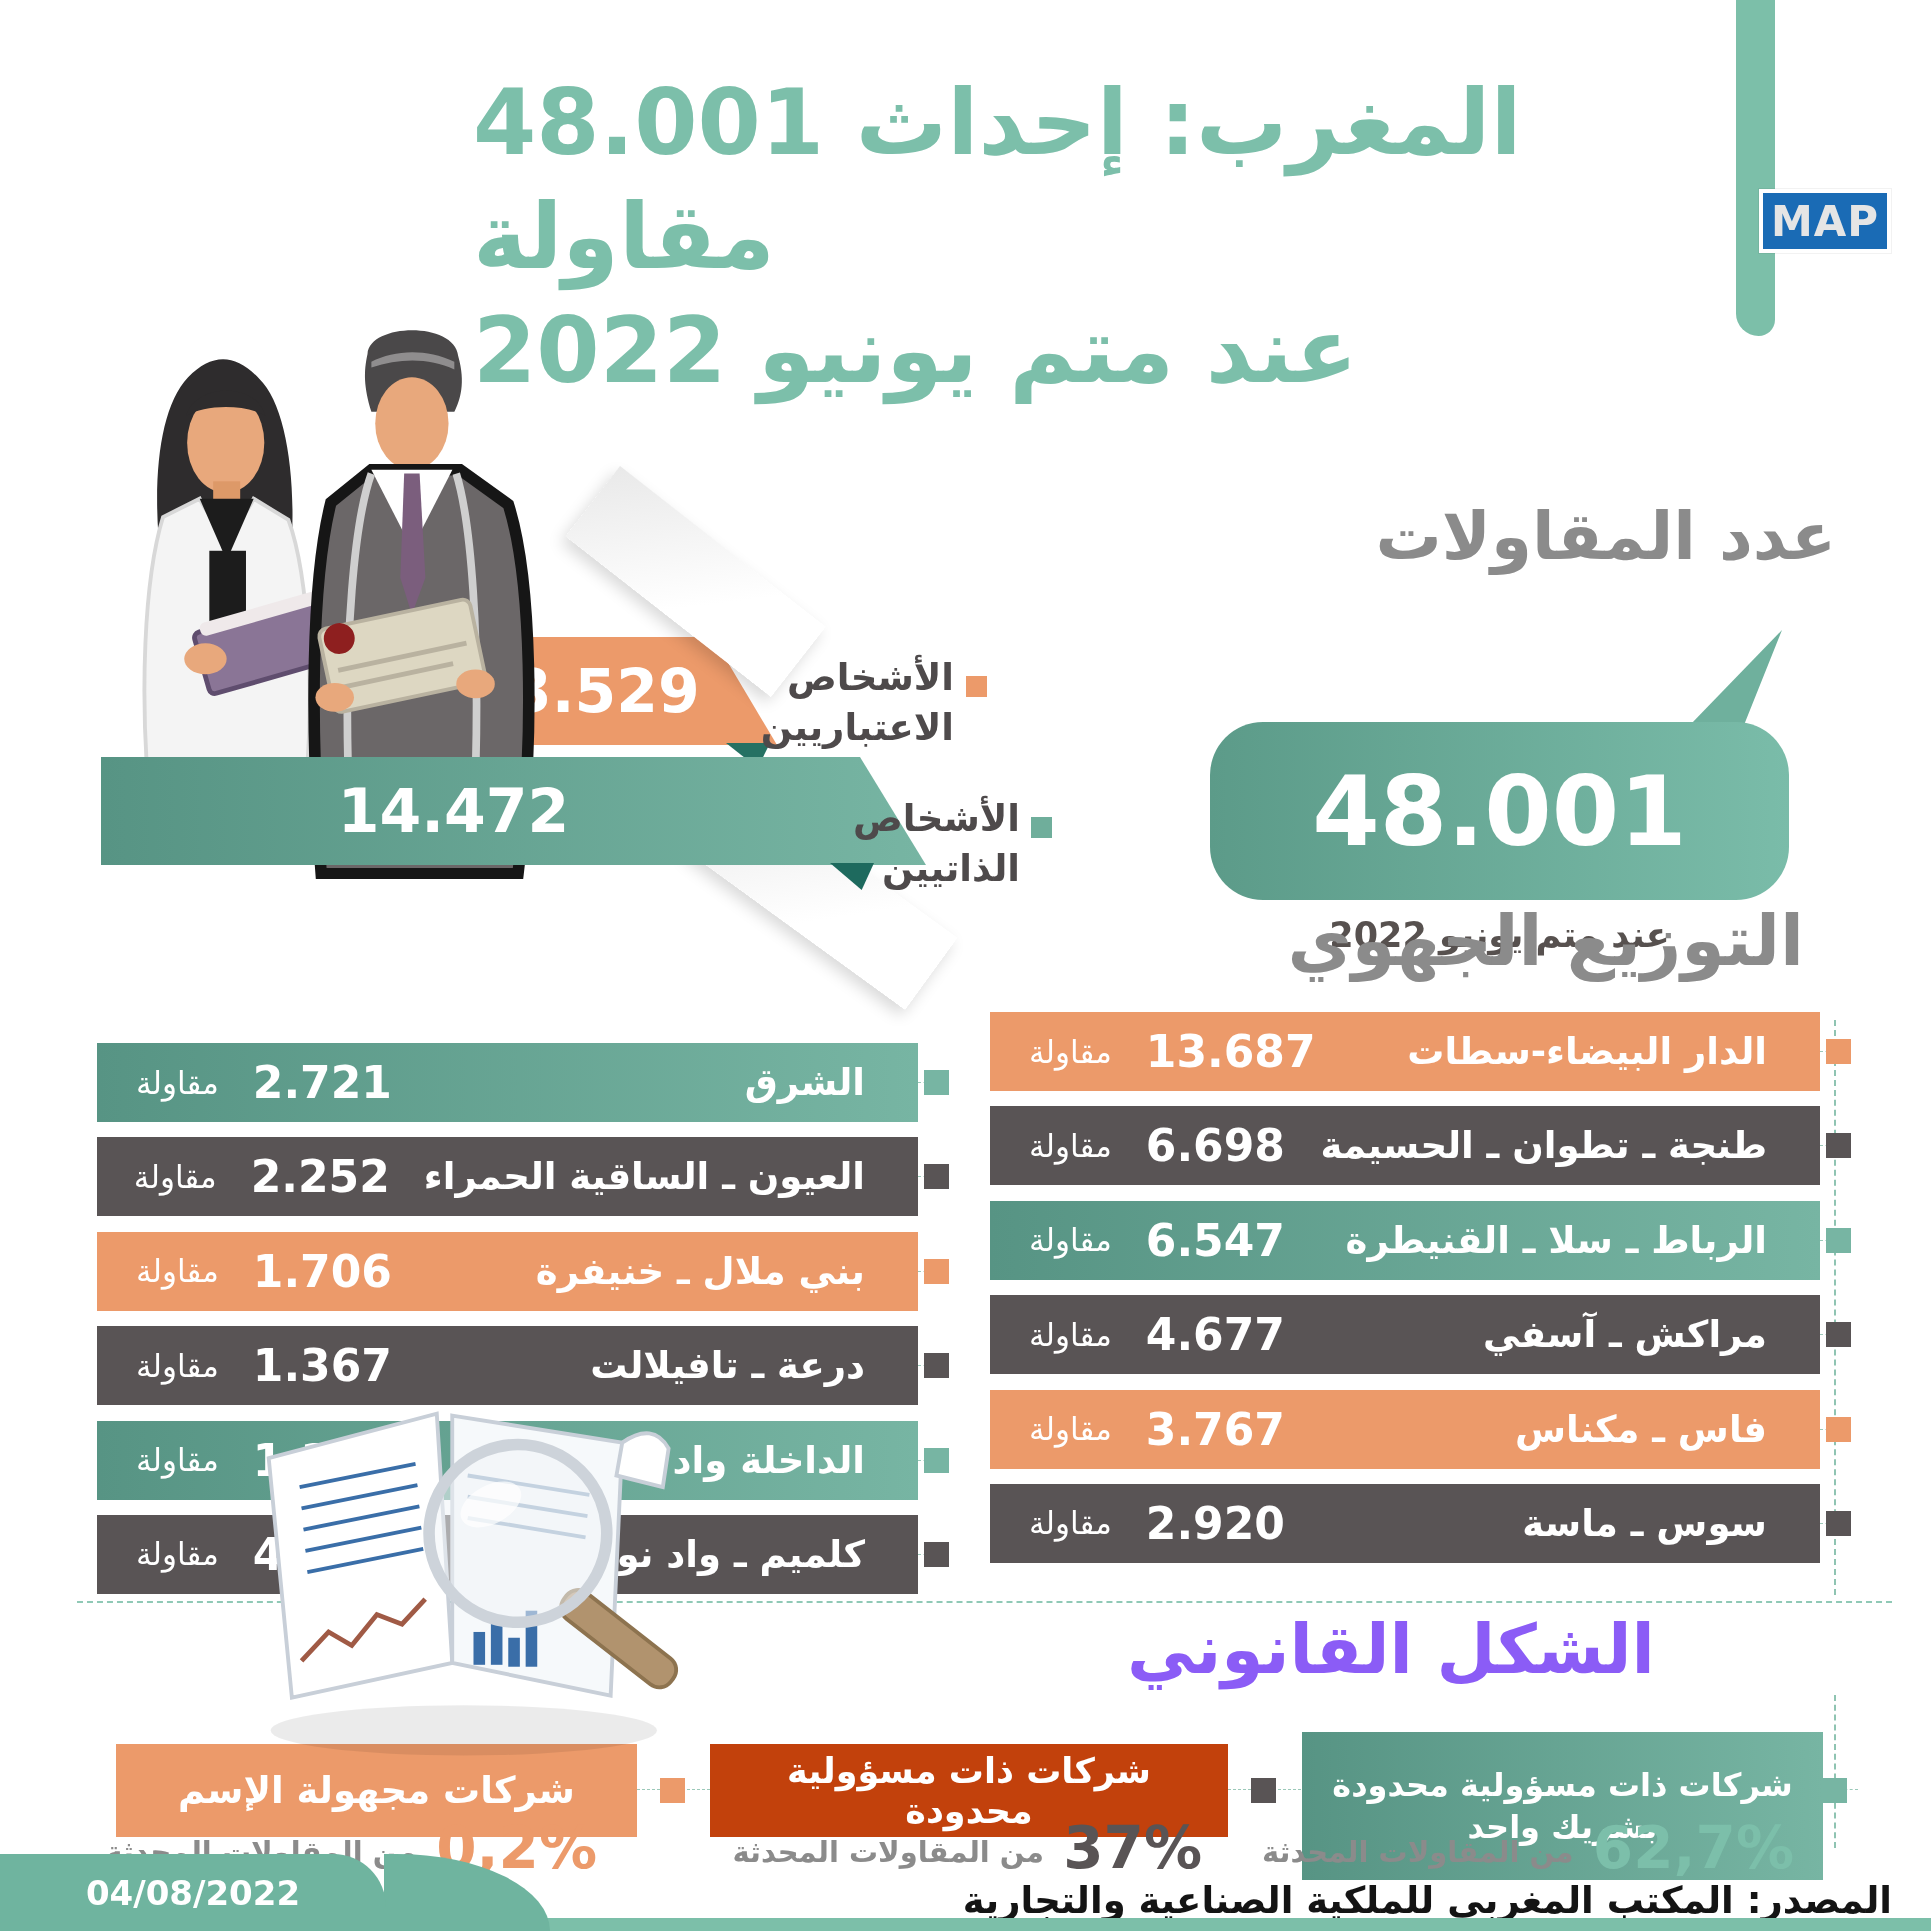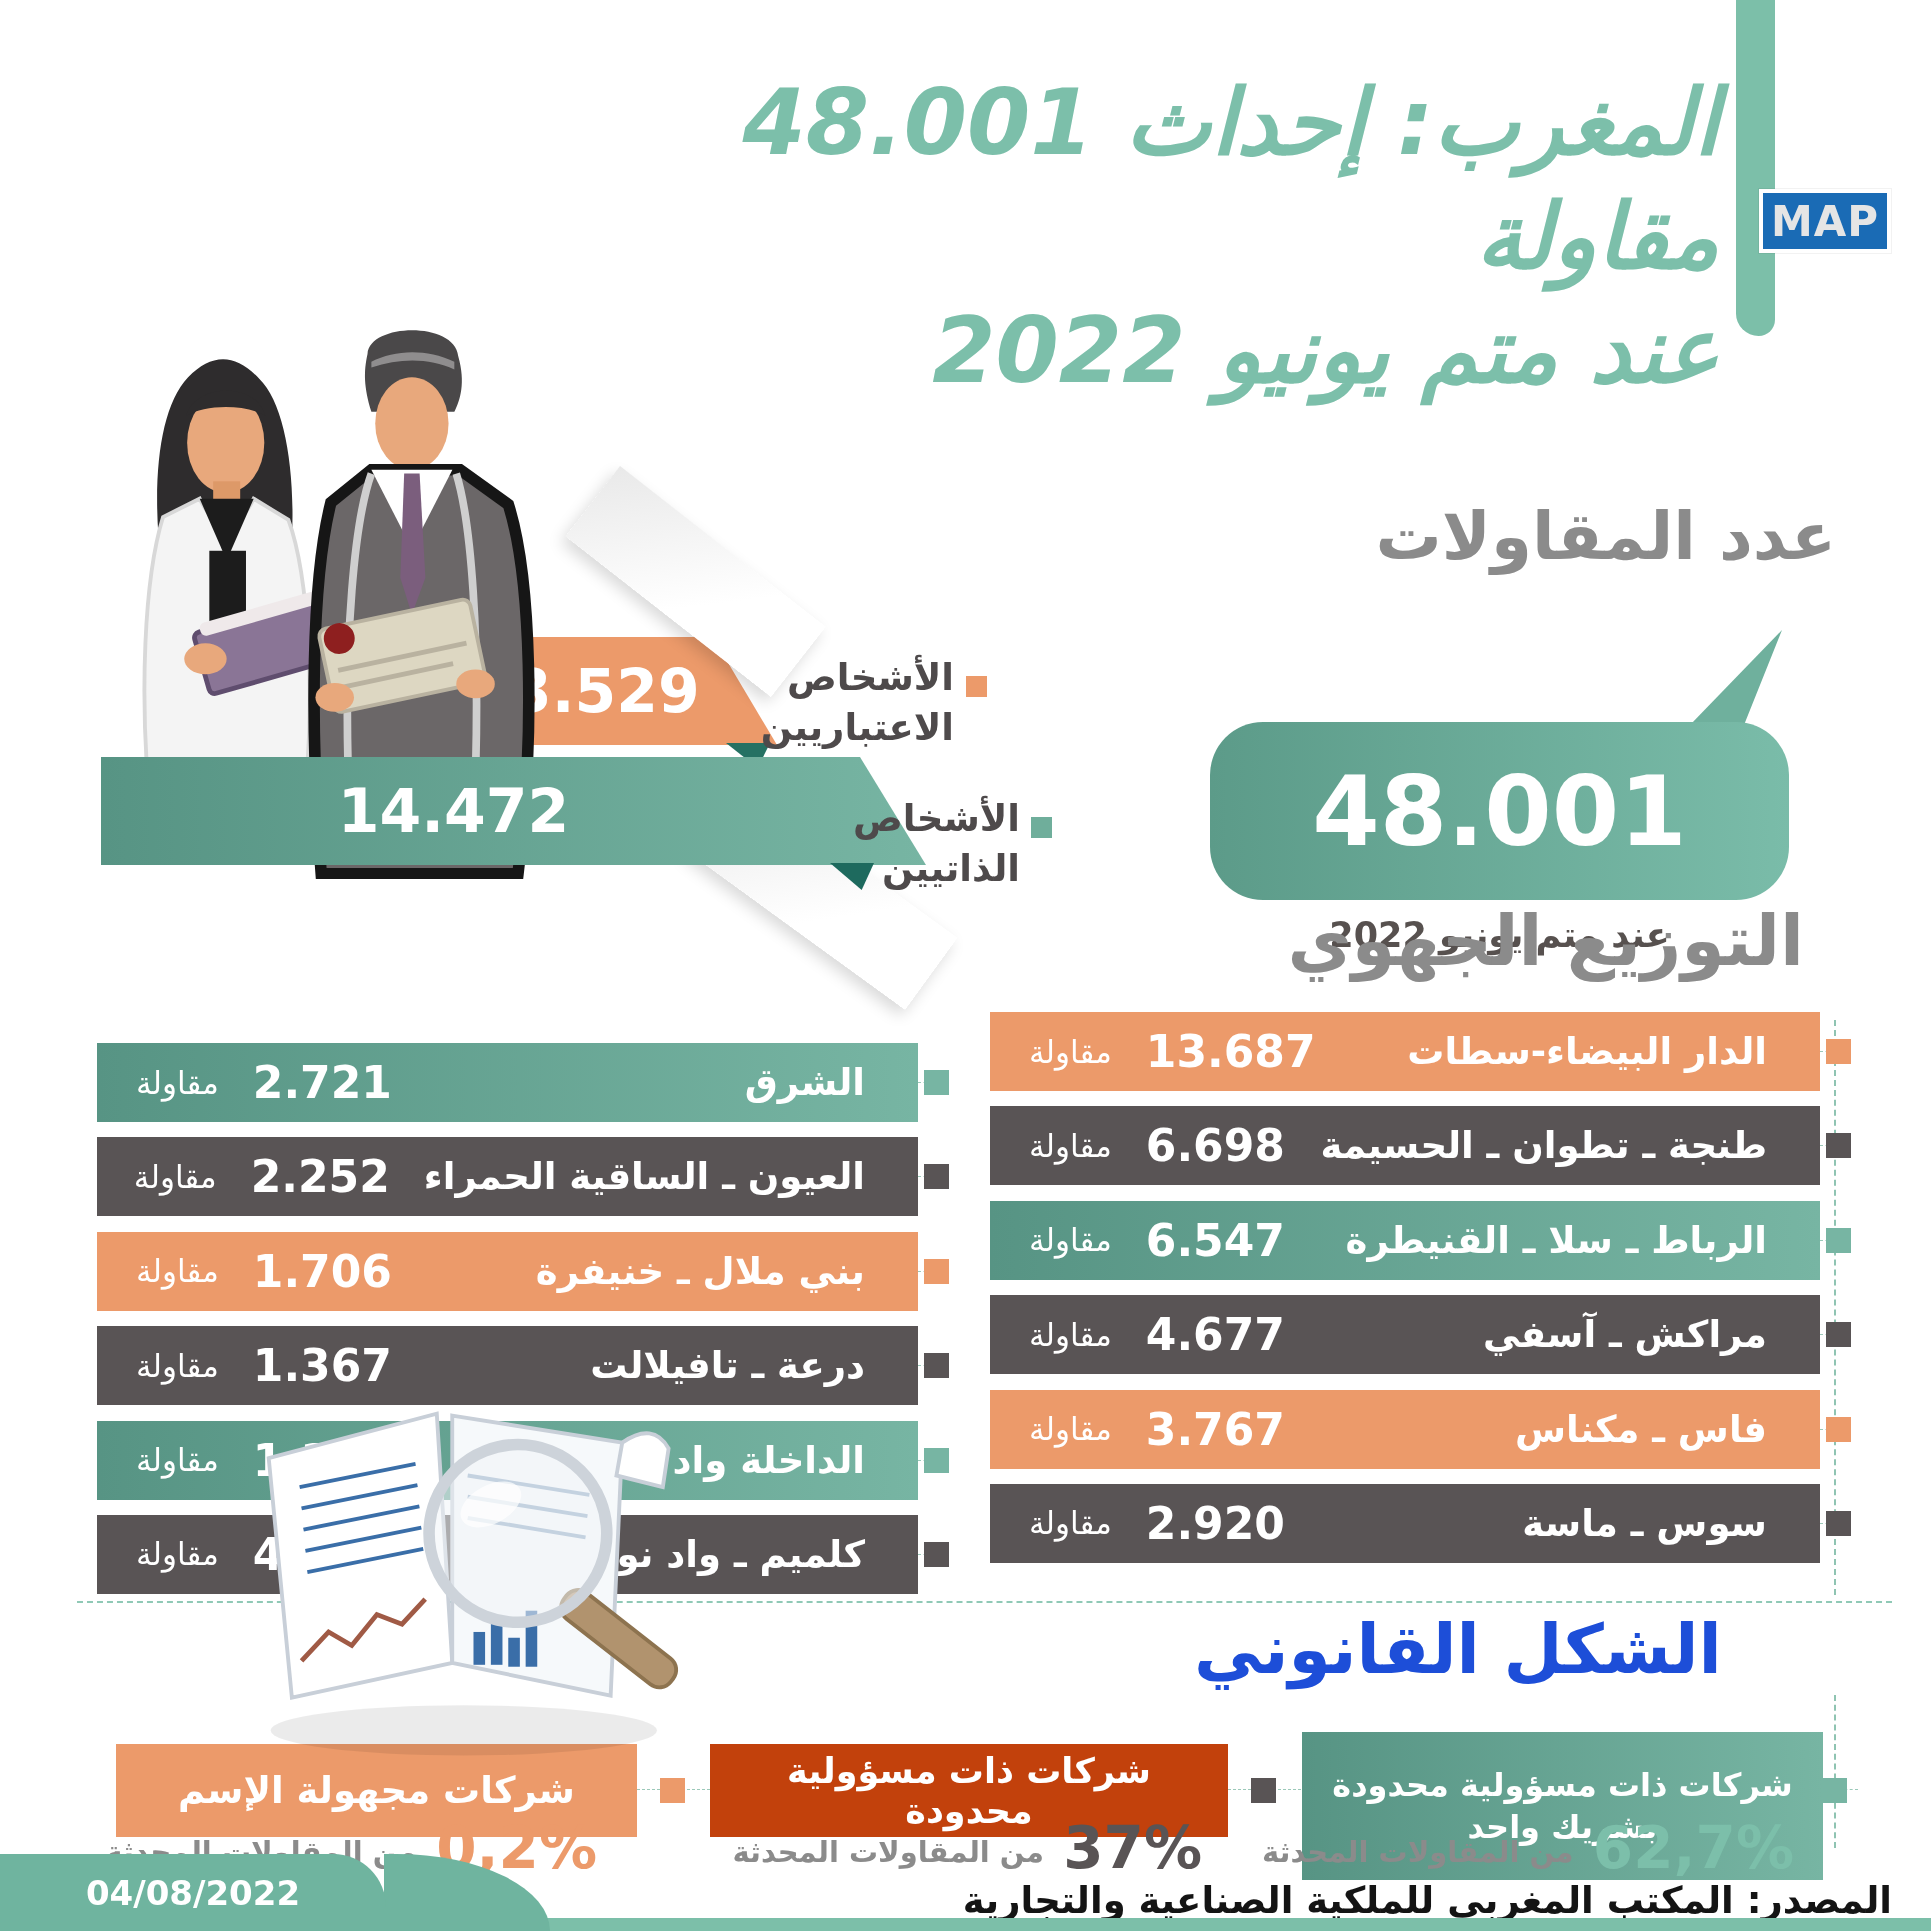--- a/index.html
+++ b/index.html
@@ -6,22 +6,22 @@
   body{width:1931px;height:1931px;overflow:hidden;
        font-family:"DejaVu Sans","Liberation Sans",sans-serif;}
   #stage{position:relative;width:1931px;height:1931px;background:#fff;overflow:hidden;direction:rtl;}
   .abs{position:absolute;}
 
   
   #accent-bar{left:1736px;top:0;width:39px;height:336px;background:#7CBFA9;border-radius:0 0 21px 29px;}
   #map-logo{left:1759px;top:189px;width:124px;height:56px;background:#1A6BB5;border:4.8px solid #fff;
             display:flex;align-items:center;justify-content:center;box-shadow:0 0 0 1px rgba(0,0,0,.05);}
   #map-logo span{color:#e5e5e5;font-weight:bold;font-size:42px;letter-spacing:1px;font-family:"DejaVu Sans",sans-serif;}
-  #main-title{right:212px;top:66px;width:1246px;text-align:right;color:#7CBFAA;font-weight:800;
-              font-size:91px;line-height:114px;font-style:italic;}
+  #main-title{right:212px;top:66px;width:1246px;text-align:left;color:#7CBFAA;font-weight:800;
+              font-size:91px;line-height:114px;}
 
   
   .band{height:108px;display:flex;align-items:center;}
   #band-legal{left:439px;top:637px;width:338px;background:#EC9A6A;z-index:1;
               clip-path:polygon(0 0,81% 0,100% 100%,0 100%);}
   #band-natural{left:101px;top:757px;width:777px;background:linear-gradient(90deg,#579484,#77B5A3);z-index:4;
               clip-path:polygon(0 0,92% 0,100% 100%,0 100%);padding-left:48px;}
   .band .val{position:absolute;color:#fff;font-weight:bold;font-size:60px;direction:ltr;}
   #band-legal .val{left:0;width:290px;text-align:center;}
   #band-natural .val{left:58px;width:589px;text-align:center;}
@@ -55,21 +55,21 @@
   .bar-row .r-value{margin-right:auto;font-size:44px;font-weight:bold;color:#fff;direction:ltr;}
   .bar-row .r-unit{font-size:31px;color:#fff;}
   .bar-row .marker{position:absolute;left:calc(100% + 5.8px);top:27px;width:25px;height:25px;}
   .bar-row .connector{position:absolute;left:100%;top:39px;width:13.5px;border-top:1.9px dashed #9bc9b9;}
   .vline{border-left:2.9px dashed #8FC4B2;width:0;}
   #vline-regional{left:1834px;top:1020px;height:575px;}
 
   #divider{left:77px;top:1601px;width:1815px;border-top:2.9px dashed rgba(124,191,169,.85);}
 
   
-  #legal-title{right:135px;top:1610px;width:676px;text-align:center;color:#1d4ed8;font-weight:800;font-size:68px;}
+  #legal-title{right:128px;top:1610px;width:676px;text-align:left;color:#8b5cf6;font-weight:800;font-size:68px;}
   .legal-card{display:flex;align-items:center;justify-content:center;text-align:center;color:#fff;
               font-weight:bold;box-sizing:border-box;padding:0 29px;}
   #card-0{left:116px;top:1744px;width:521px;height:93px;font-size:37px;}
   #card-1{left:710px;top:1744px;width:518px;height:93px;font-size:35px;}
   #card-2{left:1302px;top:1732px;width:521px;height:148px;font-size:32px;line-height:42px;}
   .card-marker{width:25px;height:25px;}
   #cm-0{left:660px;top:1778px;}
   #cm-1{left:1251px;top:1778px;}
   #cm-2{left:1822px;top:1778px;}
   .hconn{border-top:1.9px dashed #9bc9b9;}

